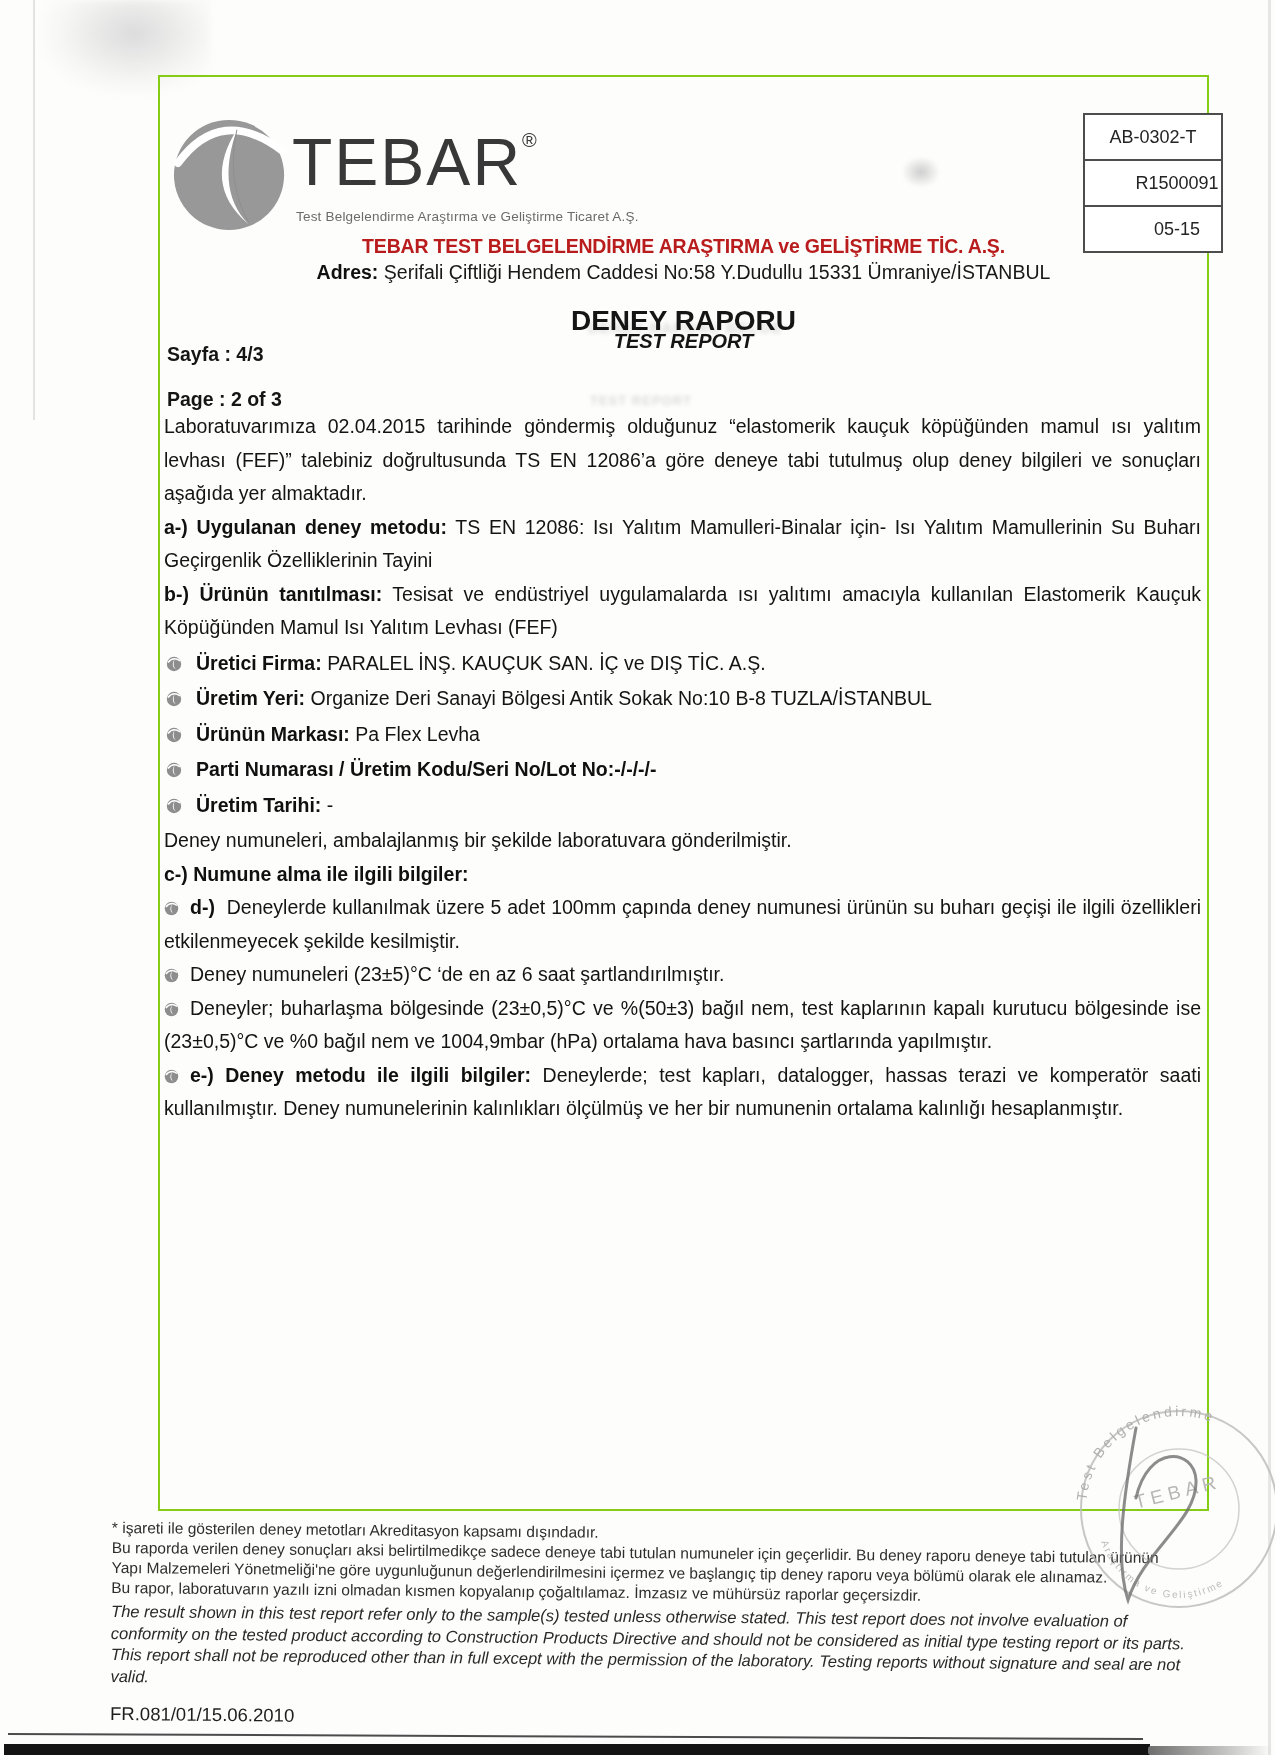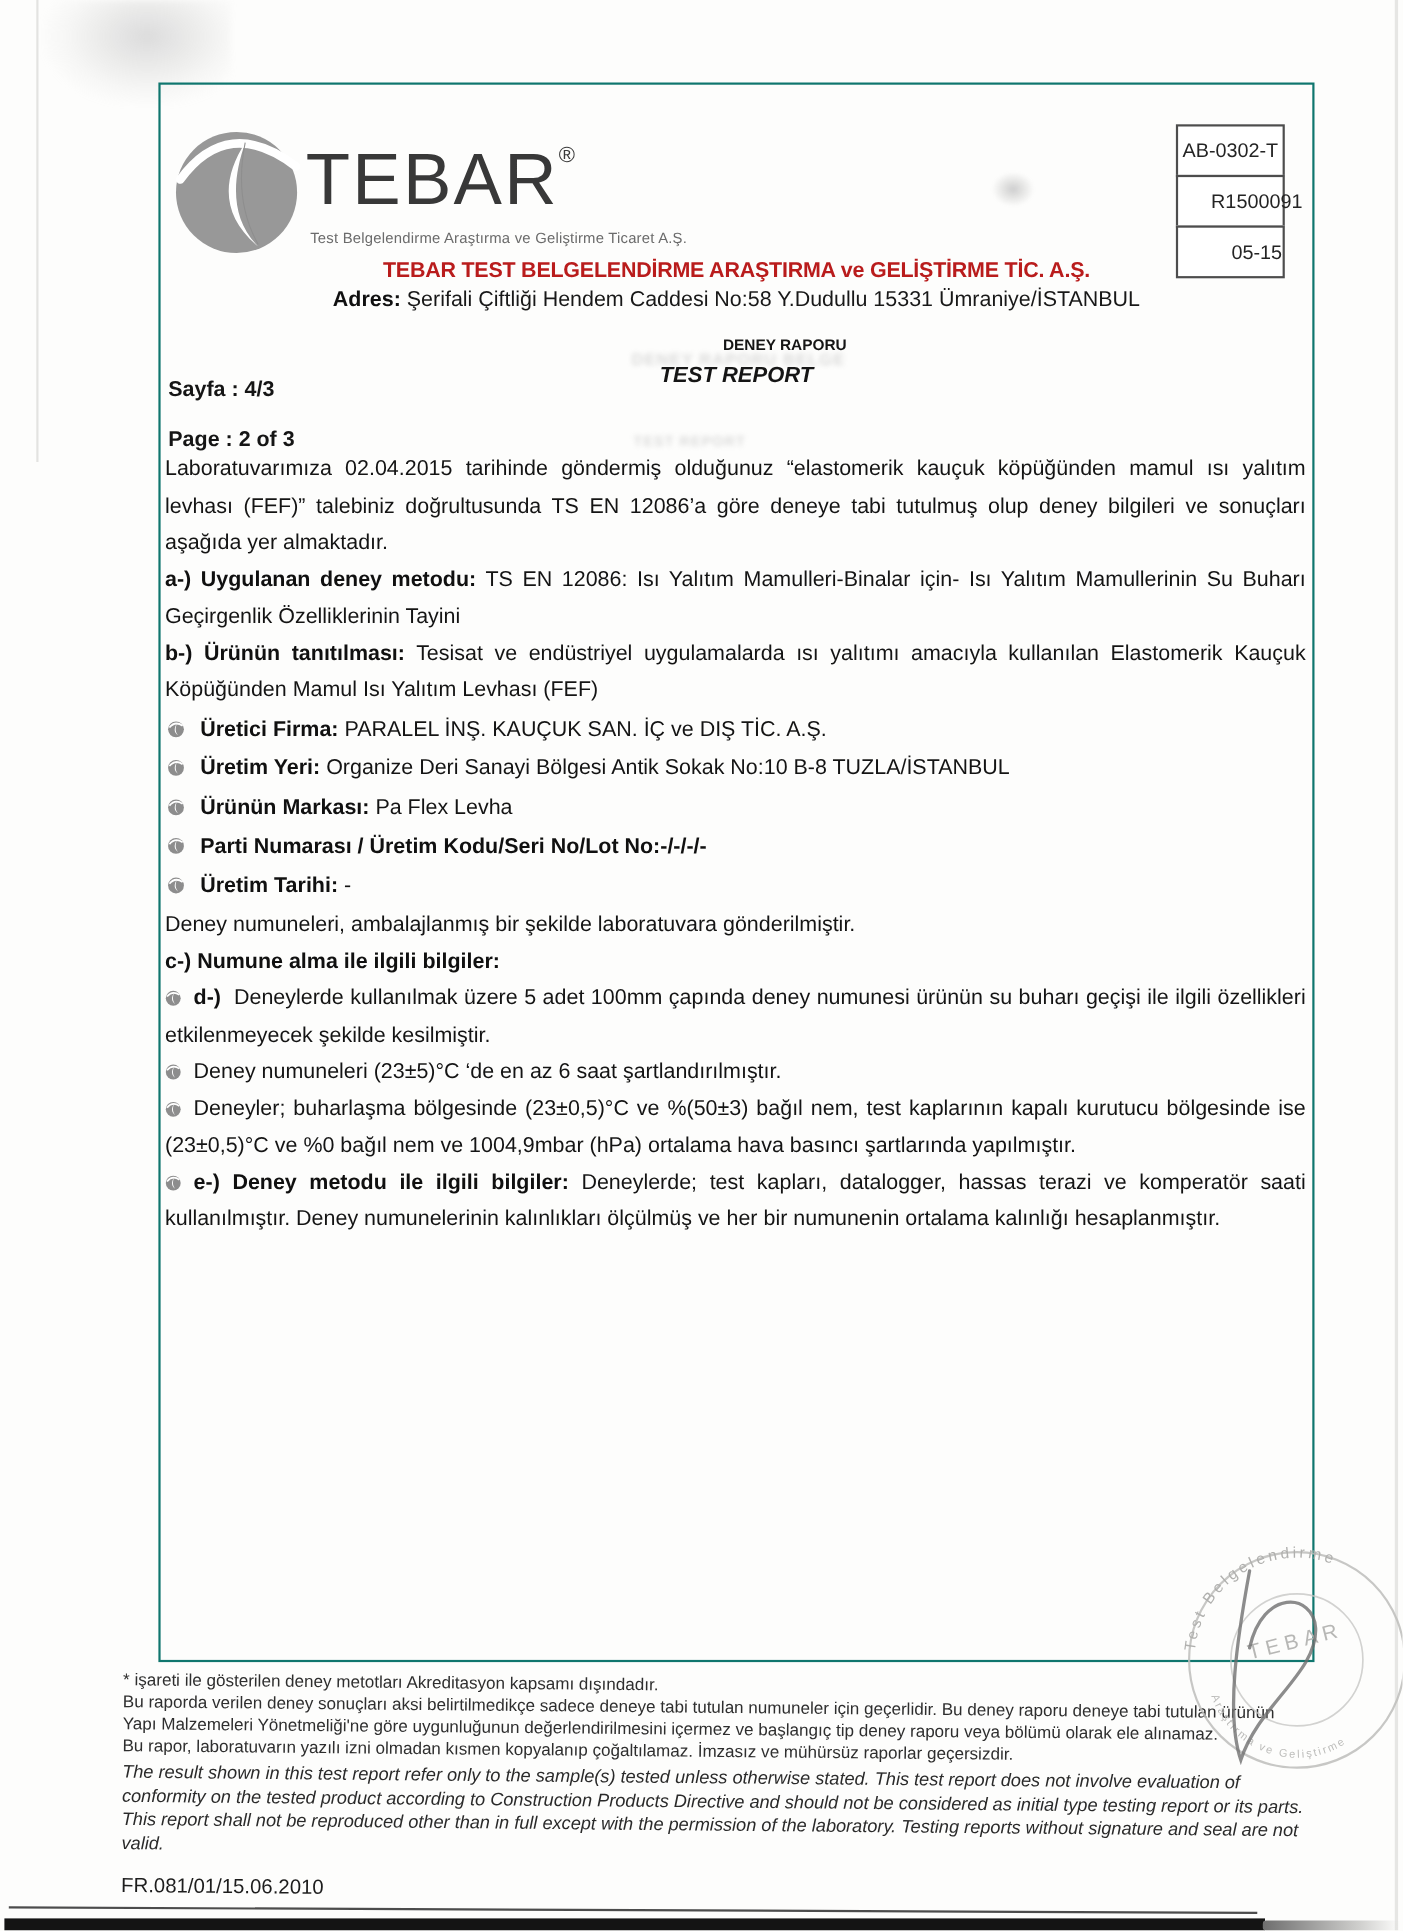--- a/index.html
+++ b/index.html
@@ -22,38 +22,38 @@
   .edge-left{left:33px;top:0;width:2px;height:420px;background:#e3e3e1;}
   .edge-right{left:1268px;top:0;width:3px;height:1755px;background:#dcdcda;opacity:.7;}
   .bottom-line{left:8px;top:1733px;width:1135px;border-top:2px solid #4c4c4c;transform:rotate(.25deg);transform-origin:left top;}
   .bottom-bar{left:4px;top:1744px;width:1146px;height:11px;background:#141414;}
   .bottom-bar-fade{left:1148px;top:1746px;width:125px;height:9px;
     background:linear-gradient(to right,#6e6e6e,#cfcfcd 70%,transparent);border-radius:3px;}
   .ghost{position:absolute;color:#9a9a9a;opacity:.35;filter:blur(2.2px);font-weight:bold;letter-spacing:1px;}
 
   
   .doc-box{
-    position:absolute;left:144px;top:75px;width:1047px;height:1432px;
-    border:2px solid #0f766e;background:transparent;
+    position:absolute;left:158px;top:75px;width:1047px;height:1432px;
+    border:2px solid #84cc16;background:transparent;
   }
 
   .logo-sphere{position:absolute;left:12px;top:36px;}
   .brand{position:absolute;left:132px;top:52px;font-size:66px;color:#383838;letter-spacing:2px;font-weight:400;line-height:1;}
   .brand sup{font-size:20px;vertical-align:38px;}
   .tagline{position:absolute;left:136px;top:132px;font-size:13.5px;color:#6b6b6b;letter-spacing:.2px;}
 
-  .codes{position:absolute;left:923px;top:36px;width:99px;}
+  .codes{position:absolute;left:923px;top:36px;width:140px;}
   .code-cell{border:2px solid #4d4d4d;height:44px;display:flex;align-items:center;justify-content:center;
     font-size:18px;color:#242424;background:#fff;}
   .code-cell + .code-cell{margin-top:-2px;padding-left:48px;}
 
   .center-line{position:absolute;left:0;width:100%;text-align:center;}
   .company-title{top:158px;font-size:19.5px;font-weight:bold;letter-spacing:-.2px;color:#b91c1c;}
   .address-line{top:184px;font-size:19.5px;color:#181818;}
-  .report-title-tr{top:228px;font-size:14px;font-weight:bold;padding-left:44px;}
+  .report-title-tr{top:228px;font-size:28px;font-weight:bold;}
   .report-title-en{top:253px;font-size:20px;font-weight:bold;font-style:italic;}
 
   .page-label{position:absolute;left:7px;font-size:19.5px;font-weight:bold;}
   .page-label.tr{top:266px;}
   .page-label.en{top:292px;margin-top:19px;}
 
   .body-text{
     position:absolute;left:4px;top:333px;width:1037px;
     font-size:19.5px;line-height:33.5px;text-align:justify;color:#141414;
   }

